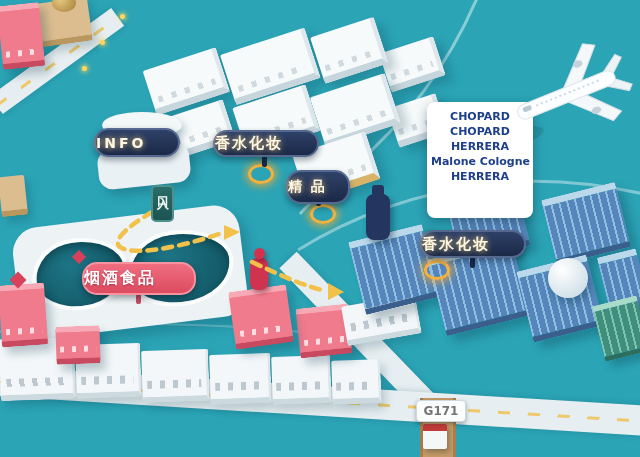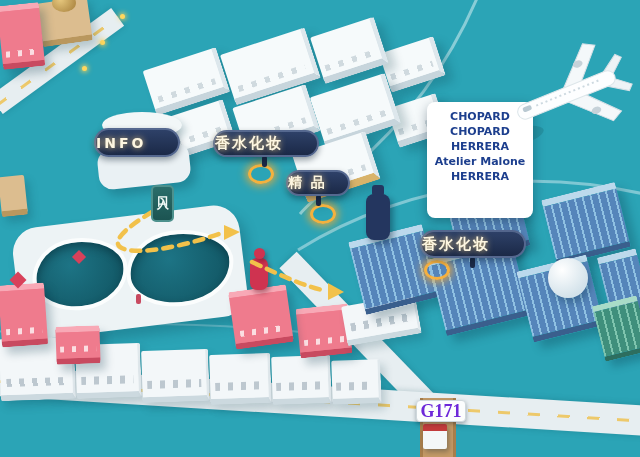--- a/index.html
+++ b/index.html
@@ -61,22 +61,22 @@
   .glow{position:absolute;width:20px;height:14px;border-radius:50%;z-index:45;
       border:3px solid rgba(255,178,56,.95);box-shadow:0 0 9px 2px rgba(255,170,40,.8);}
 
   
   .card{position:absolute;background:#ffffff;border-radius:8px;z-index:60;overflow:hidden;
       box-shadow:0 4px 12px rgba(0,30,45,.35);padding:7px 4px;box-sizing:border-box;text-align:center;}
   .card .brand{font-size:11px;line-height:15px;color:#1d3f8e;font-weight:600;white-space:nowrap;}
 
   
   .gsign{position:absolute;background:#fbfdfd;border:1px solid #cfd8dc;border-radius:4px;z-index:55;
-      display:flex;align-items:center;justify-content:center;color:#6d28d9;font-weight:bold;font-size:18px;
-      box-shadow:0 2px 4px rgba(0,25,40,.35);font-family:Liberation Serif, serif;}
+      display:flex;align-items:center;justify-content:center;color:#737373;font-weight:bold;font-size:12px;
+      box-shadow:0 2px 4px rgba(0,25,40,.35);}
 
   .statue{position:absolute;background:#cf3350;border-radius:7px;box-shadow:2px 3px 5px rgba(80,5,20,.4);}
   .lamp{position:absolute;width:5px;height:5px;border-radius:50%;background:#ffd75e;
       box-shadow:0 0 5px 1px rgba(255,215,94,.9);}
   .deco{position:absolute;background:#d8415a;}
 </style>
 </head>
 <body>
 
 <div id="stage">
@@ -166,33 +166,36 @@
   <div class="glow" style="left:424px;top:260px;"></div>
 
   <div class="pole" style="left:262px;top:156px;height:11px;"></div>
   <div class="pole" style="left:316px;top:195px;height:11px;"></div>
   <div class="pole" style="left:470px;top:257px;height:11px;"></div>
   <div class="pole" style="left:136px;top:294px;height:10px;background:#c84a60;"></div>
 
   <div class="badge navy" style="left:213px;top:130px;width:106px;height:27px;font-size:15px;">
     <span>香水化妆</span>
   </div>
-  <div class="badge navy" style="left:286px;top:170px;width:64px;height:26px;font-size:14px;">
+  <div class="badge navy" style="left:286px;top:170px;width:64px;height:34px;font-size:14px;">
     <span>精 品</span>
   </div>
   <div class="deco" style="left:74px;top:252px;width:10px;height:10px;transform:rotate(45deg);z-index:48"></div>
+  <div class="badge red" style="left:82px;top:262px;width:114px;height:33px;font-size:16px;">
+    <span>烟酒食品</span>
+  </div>
   <div class="badge navy" style="left:420px;top:230px;width:106px;height:28px;font-size:15px;">
     <span>香水化妆</span>
   </div>
 
   <div class="card" style="left:427px;top:102px;width:106px;height:116px;">
     <div class="brand">CHOPARD</div>
     <div class="brand">CHOPARD</div>
     <div class="brand">HERRERA</div>
-    <div class="brand">Atelier Malone</div>
+    <div class="brand">Malone Cologne</div>
     <div class="brand">HERRERA</div>
   </div>
 
   <div class="gsign" style="left:416px;top:400px;width:48px;height:20px;">
     <span>G171</span>
   </div>
 
   <svg class="layer" width="140" height="110" style="left:500px;top:38px;z-index:60">
     <g transform="rotate(-22 70 55)">
       <polygon points="62,52 100,14 111,20 78,56" fill="#f4f8fa" stroke="#d6e0e6"></polygon>

